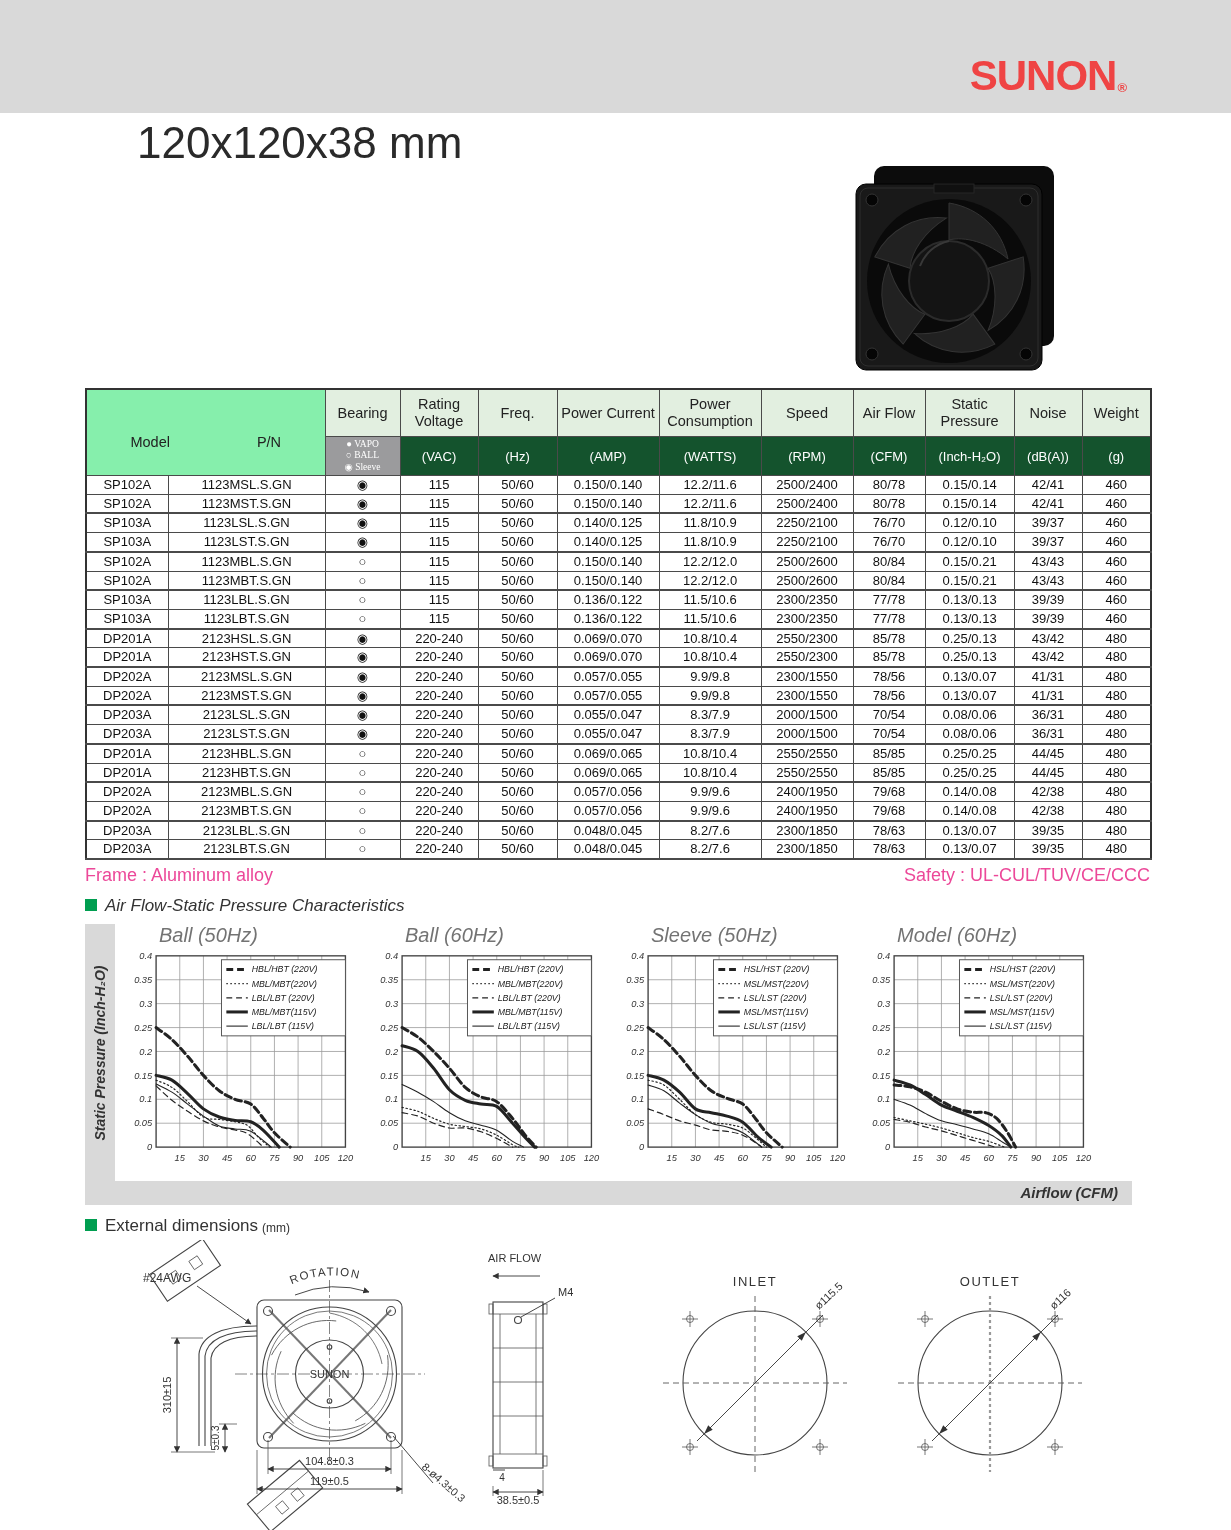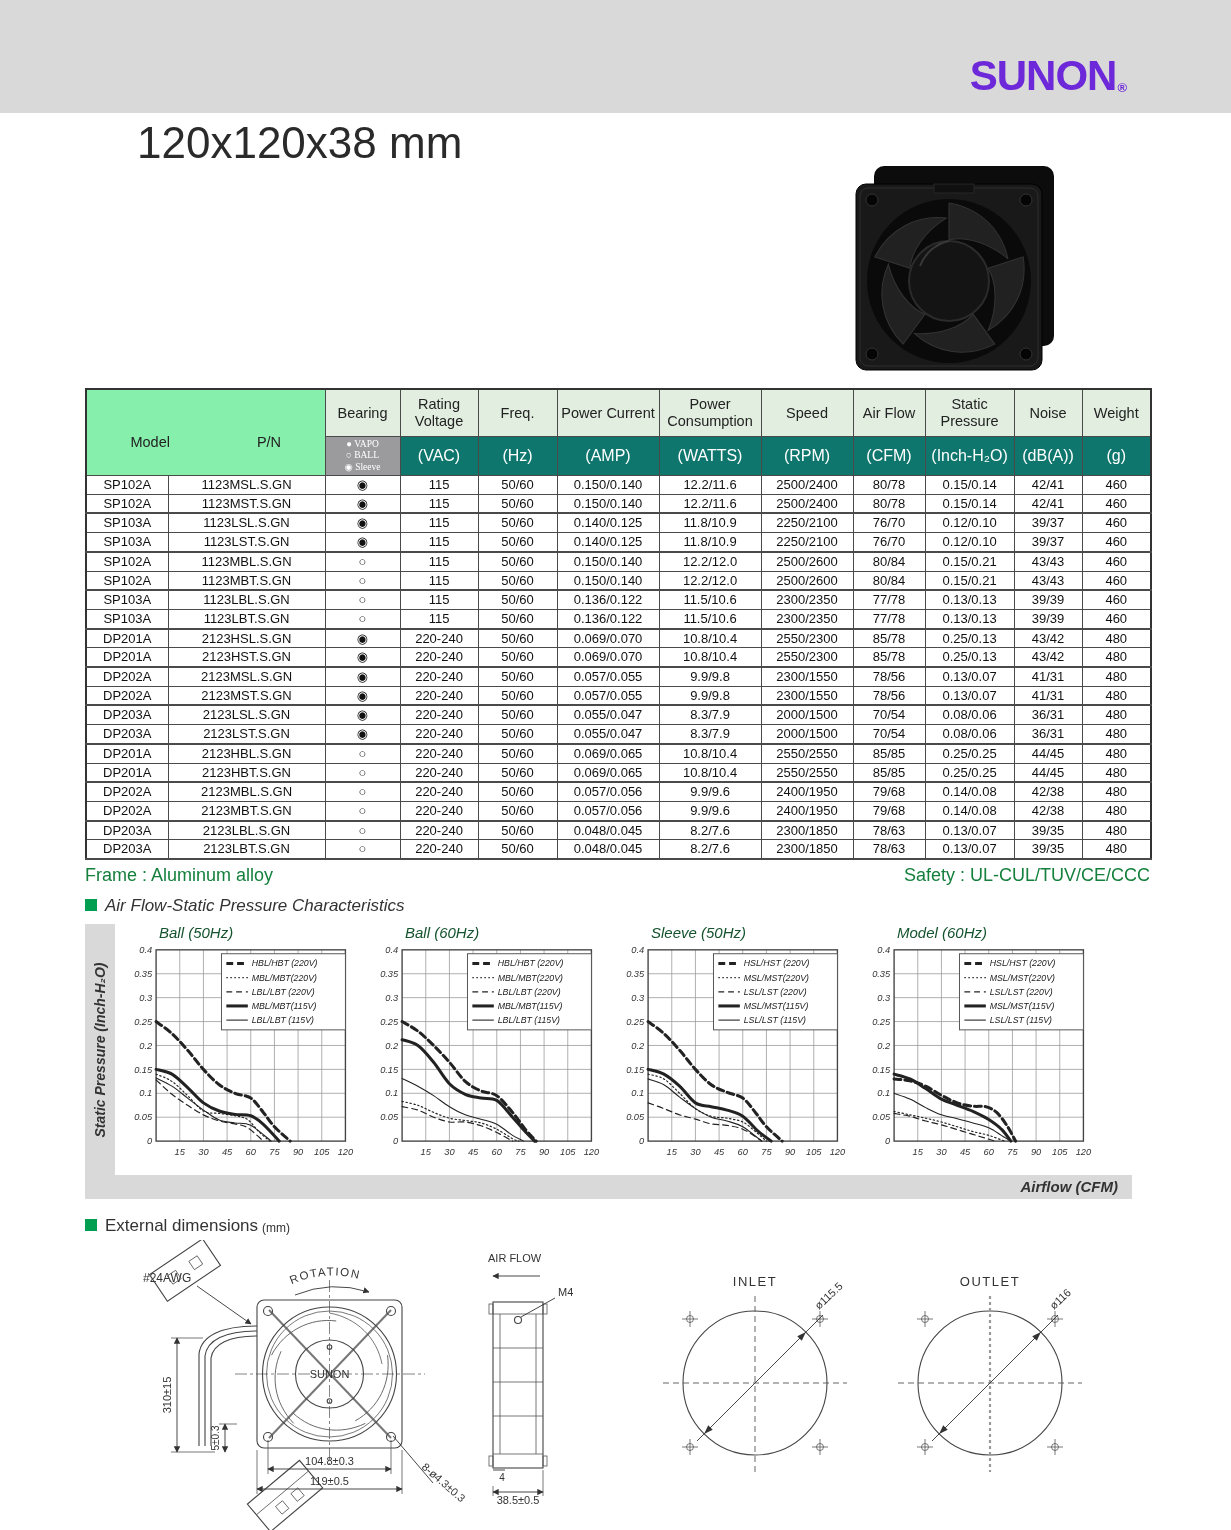--- a/index.html
+++ b/index.html
@@ -1,57 +1,57 @@
 <!DOCTYPE html>
 <html><head>
 <meta charset="utf-8">
 <style>
   html,body{margin:0;padding:0;background:#fff;}
   .page{position:relative;width:1231px;height:1530px;background:#ffffff;overflow:hidden;
         font-family:"Liberation Sans", sans-serif;color:#222;}
   .topband{position:absolute;left:0;top:0;width:1231px;height:113px;background:#d9d9d9;}
-  .logo{position:absolute;top:52px;right:105px;font-size:42px;font-weight:bold;color:#6d28d9;
+  .logo{position:absolute;top:52px;right:105px;font-size:42px;font-weight:bold;color:#ef4444;
         letter-spacing:-1px;}
   .logo .reg{font-size:13px;font-weight:bold;vertical-align:-2px;margin-left:1px;}
   .size-title{position:absolute;left:137px;top:118px;font-size:44px;color:#2a2a2a;}
   .subtitle{position:absolute;left:137px;top:235px;font-size:28px;font-weight:bold;color:#2a2a2a;}
   .cfm{position:absolute;left:139px;top:283px;font-size:36px;font-weight:bold;color:#a8a8a8;}
   .fan-wrap{position:absolute;left:850px;top:156px;}
 
   .section{position:absolute;left:85px;width:1065px;}
   .sec-head{display:flex;align-items:flex-start;gap:8px;font-size:17px;color:#333;}
   .sec-sq{width:12px;height:12px;background:#009e50;margin-top:3px;flex:0 0 auto;}
   .sec-suffix{font-size:12px;align-self:flex-end;margin-left:-4px;padding-bottom:1px;}
 
   
   #spec-section{top:380px;}
   table.spec{border-collapse:collapse;table-layout:fixed;width:1065px;border:2px solid #333;margin-top:8px;}
   table.spec th, table.spec td{border:1px solid #4a4a4a;padding:0;text-align:center;overflow:hidden;}
   th.hg{background:#e2efe0;font-weight:normal;font-size:14.5px;color:#222;height:46px;line-height:1.15;}
-  th.hu{background:#0f766e;font-weight:normal;font-size:16px;color:#fff;height:38px;}
+  th.hu{background:#14532d;font-weight:normal;font-size:13px;color:#fff;height:38px;}
   th.mp{background:#86efac;font-weight:normal;}
   th.mp .mpin{display:flex;justify-content:space-around;font-size:14.5px;padding-top:18px;}
   th.legend{background:#9b9b9d;color:#fff;text-align:left;padding-left:6px;font-weight:normal;font-family:Liberation Serif, serif;}
   th.legend div{font-size:9.5px;line-height:1.16;white-space:nowrap;}
   table.spec tbody td{font-size:13px;height:17.7px;line-height:17.7px;color:#111;background:#fff;}
   table.spec tbody tr.grp td{border-bottom-width:2px;}
-  .table-notes{display:flex;justify-content:space-between;font-size:18px;color:#15803d;margin-top:5px;}
+  .table-notes{display:flex;justify-content:space-between;font-size:18px;color:#ec4899;margin-top:5px;}
 
   
   #charts-section{top:896px;font-style:italic;}
   .charts-outer{position:relative;margin-top:8px;padding-left:34px;padding-bottom:31px;width:1013px;}
   .y-strip{position:absolute;left:0;top:0;bottom:0;width:30px;background:#d9d9d9;}
   .y-strip span{position:absolute;left:15px;top:46%;transform:translate(-50%,-50%) rotate(-90deg);
                 white-space:nowrap;font-weight:bold;font-size:14px;color:#333;}
   .x-strip{position:absolute;left:0;right:0;bottom:0;height:24px;background:#d9d9d9;
            display:flex;align-items:center;justify-content:flex-end;padding-right:0;}
   .x-strip span{font-weight:bold;font-size:15px;color:#333;margin-right:14px;}
   .charts-row{display:flex;gap:2px;}
   .chart-block{width:244px;}
-  .chart-title{font-size:15px;color:#14532d;margin:0 0 2px 40px;}
+  .chart-title{font-size:20px;color:#737373;margin:0 0 2px 40px;}
   svg.chart text.tick{font-size:9.5px;fill:#333;font-family:"Liberation Sans",sans-serif;}
   svg.chart text.lgt{font-size:9px;fill:#222;font-family:"Liberation Sans",sans-serif;}
 
   
   #dims-section{top:1216px;}
   svg.dims{margin-top:4px;}
   .dl{stroke:#444;fill:none;stroke-width:1.1;}
   .thin{stroke:#555;fill:none;stroke-width:0.8;}
   .dim{stroke:#333;fill:none;stroke-width:0.9;}
   .cdash{stroke:#666;stroke-width:0.8;fill:none;stroke-dasharray:12 3 3 3;}

